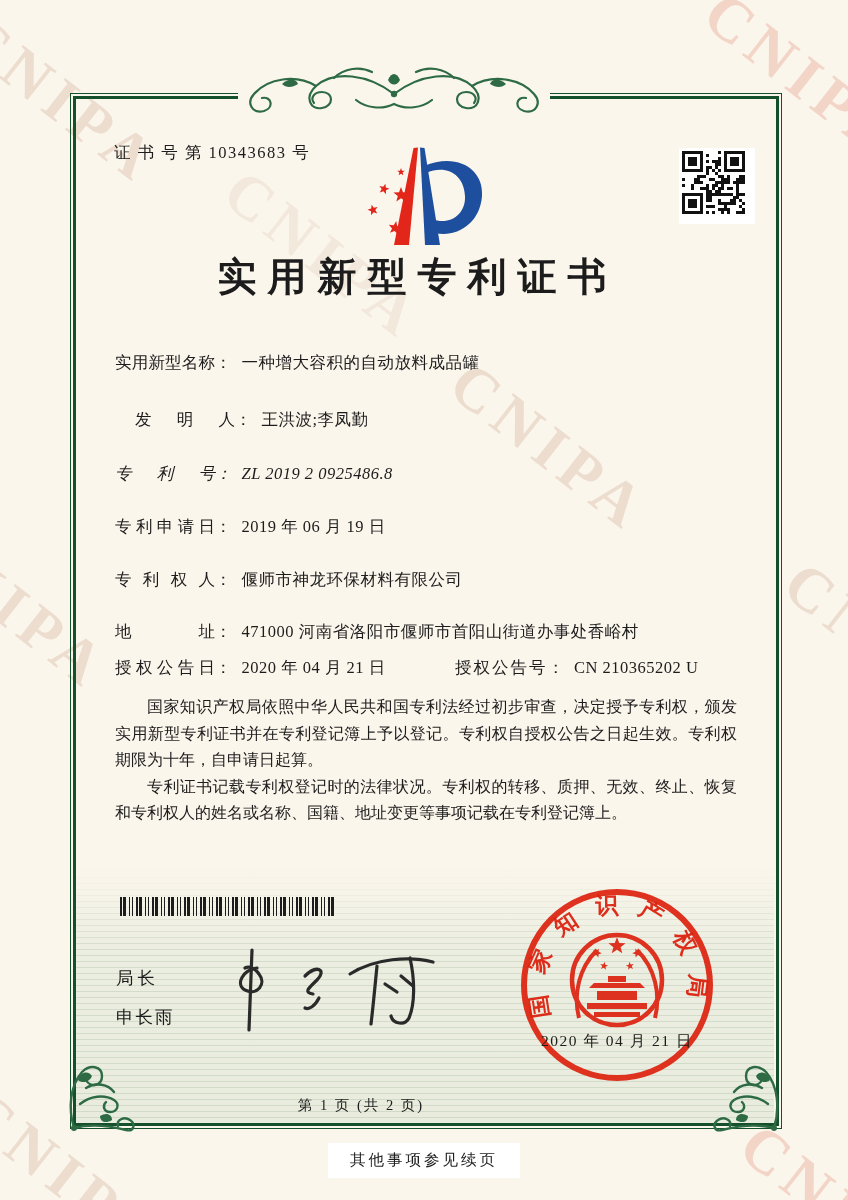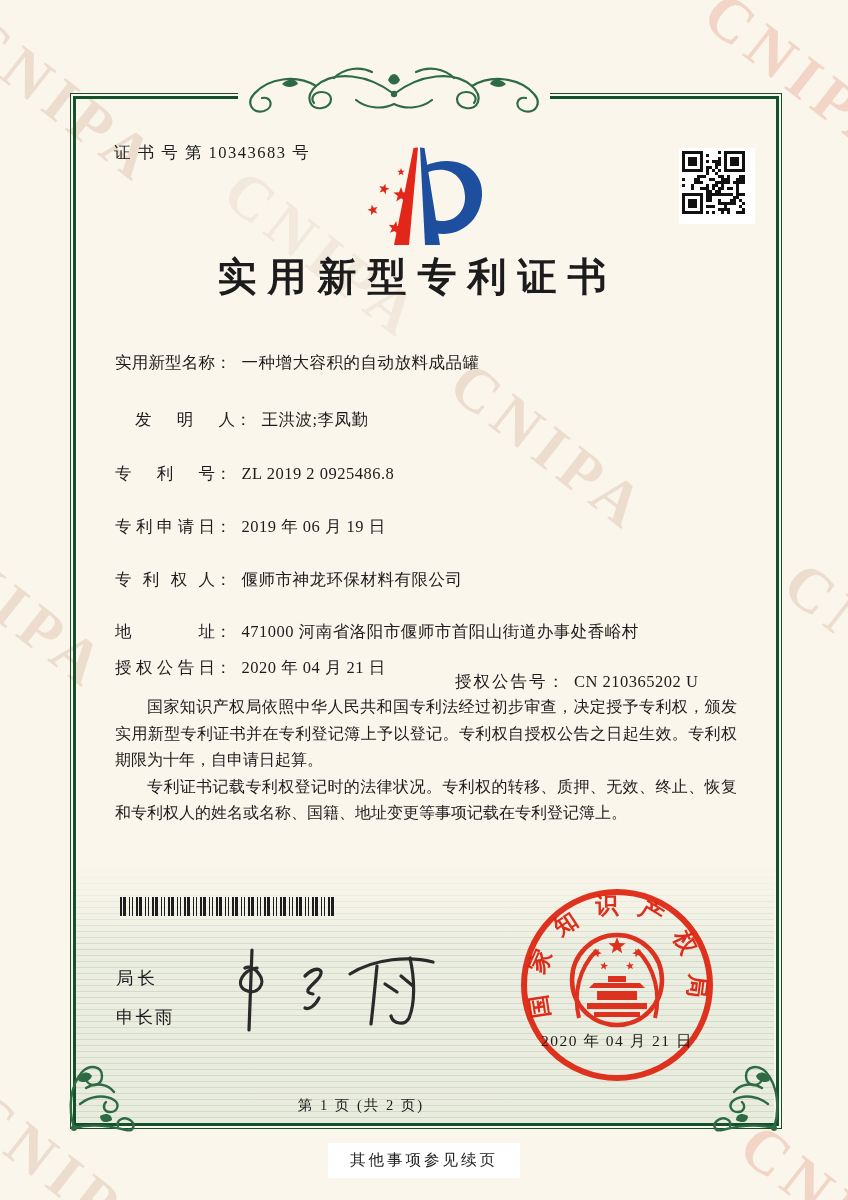--- a/index.html
+++ b/index.html
@@ -50,21 +50,21 @@
   .logo{position:absolute; left:358px; top:144px; width:132px; height:108px; z-index:4;}
   .qr{position:absolute; left:679px; top:148px; width:70px; height:70px; background:#ffffff; padding:3px; z-index:4;}
   .title{
     position:absolute; left:0; top:250px; width:800px; text-align:center;
     font-size:39px; font-weight:bold; letter-spacing:11px; text-indent:11px; z-index:4;padding-left:12px;
   }
   
   .row{position:absolute; left:115px; width:640px; font-size:16.5px; z-index:4; white-space:nowrap;}
   .flabel{display:inline-block; width:100px; text-align:justify; text-align-last:justify; vertical-align:bottom;}
   .fvalue{margin-left:10px; letter-spacing:0.5px;}
-  .grant-no{position:absolute; left:340px; top:14px;}
+  .grant-no{position:absolute; left:340px; top:0;}
   .grant-no .flabel2{letter-spacing:2px;}
   
   .body-text{
     position:absolute; left:115px; top:694px; width:622px; z-index:4;
     font-size:16px; line-height:26.5px; text-align:justify;
   }
   .body-text p{margin:0; text-indent:2em;}
   
   .barcode{
     position:absolute; left:120px; top:897px; width:214px; height:19px; z-index:4;
@@ -309,21 +309,21 @@
   </div>
 
   <div class="title">实用新型专利证书</div>
 
   <div class="row" style="top:352px;">
     <span class="flabel">实用新型名称</span><span>：</span><span class="fvalue">一种增大容积的自动放料成品罐</span>
   </div>
   <div class="row" style="top:409px;margin-left:20px;">
     <span class="flabel">发明人</span><span>：</span><span class="fvalue">王洪波;李凤勤</span>
   </div>
-  <div class="row" style="top:463px;">
+  <div class="row" style="top:463px;font-style:italic;">
     <span class="flabel">专利号</span><span>：</span><span class="fvalue">ZL 2019 2 0925486.8</span>
   </div>
   <div class="row" style="top:516px;">
     <span class="flabel">专利申请日</span><span>：</span><span class="fvalue">2019 年 06 月 19 日</span>
   </div>
   <div class="row" style="top:569px;">
     <span class="flabel">专利权人</span><span>：</span><span class="fvalue">偃师市神龙环保材料有限公司</span>
   </div>
   <div class="row" style="top:621px;">
     <span class="flabel">地址</span><span>：</span><span class="fvalue">471000 河南省洛阳市偃师市首阳山街道办事处香峪村</span>

